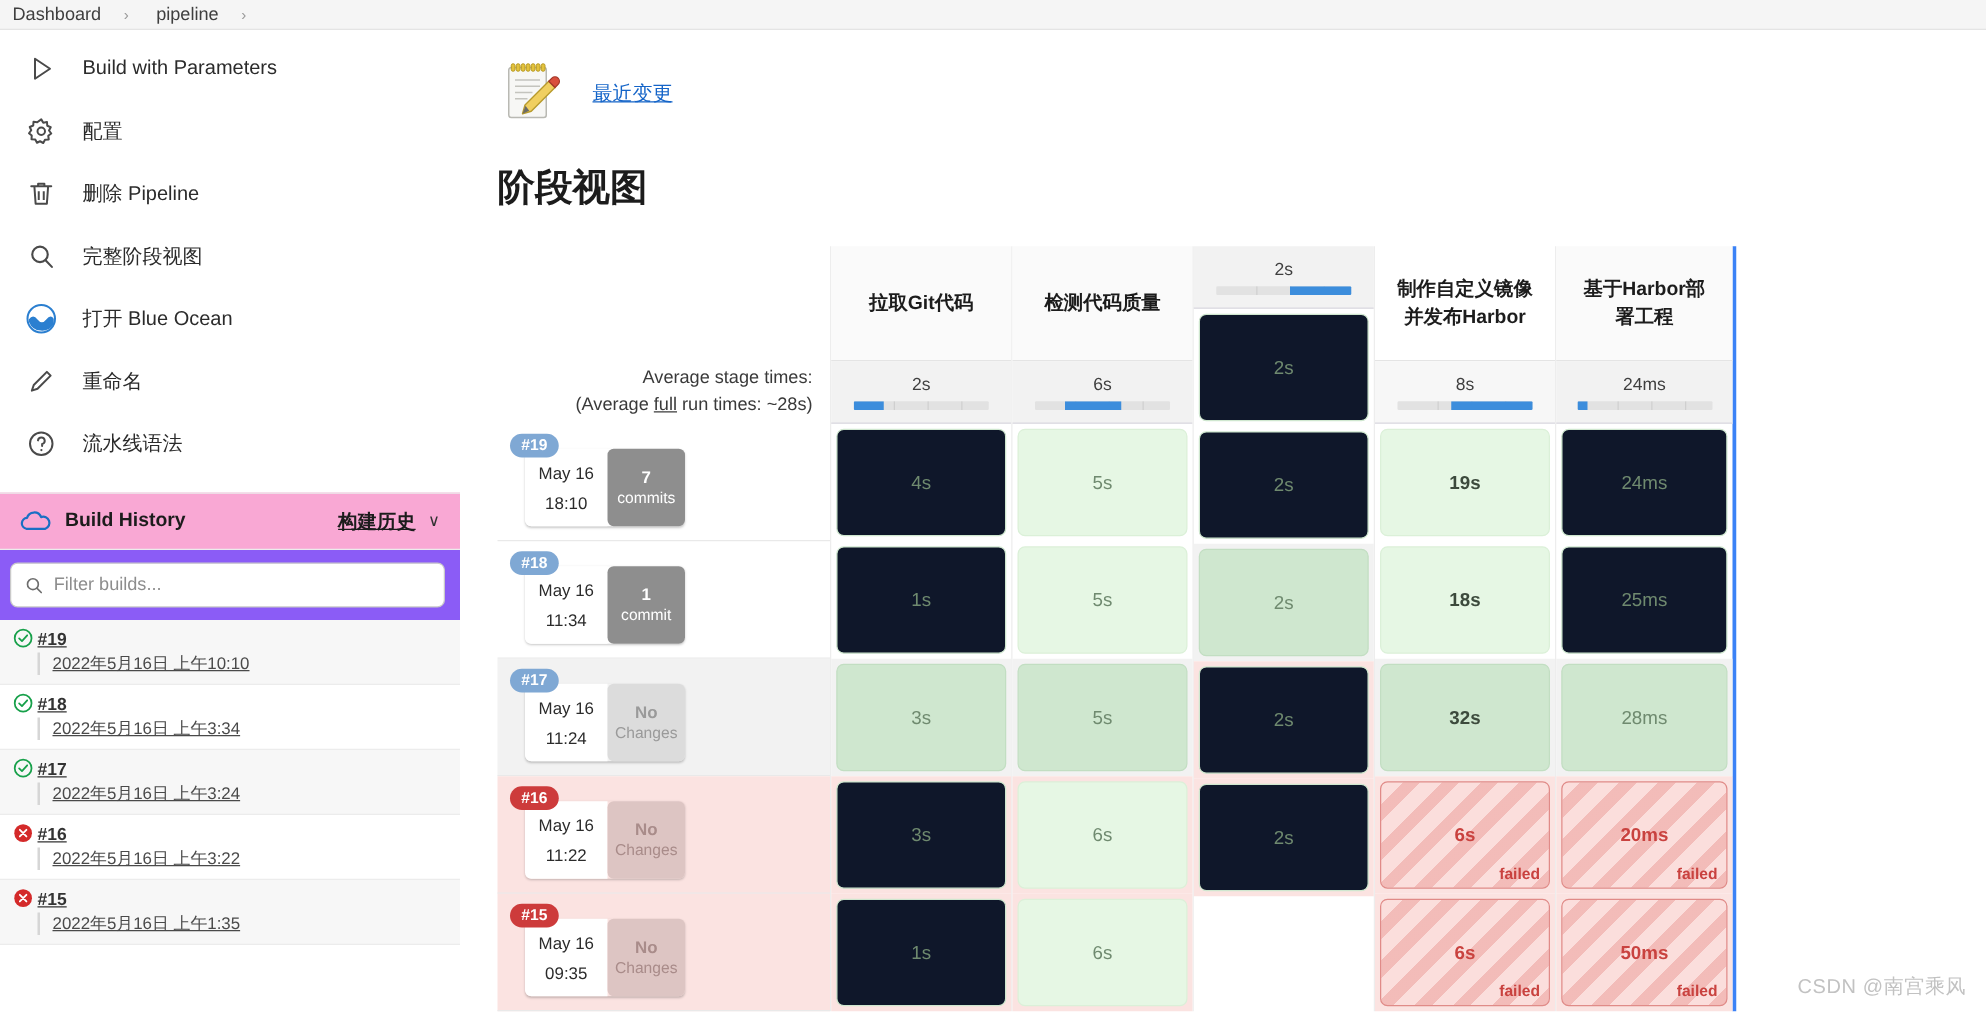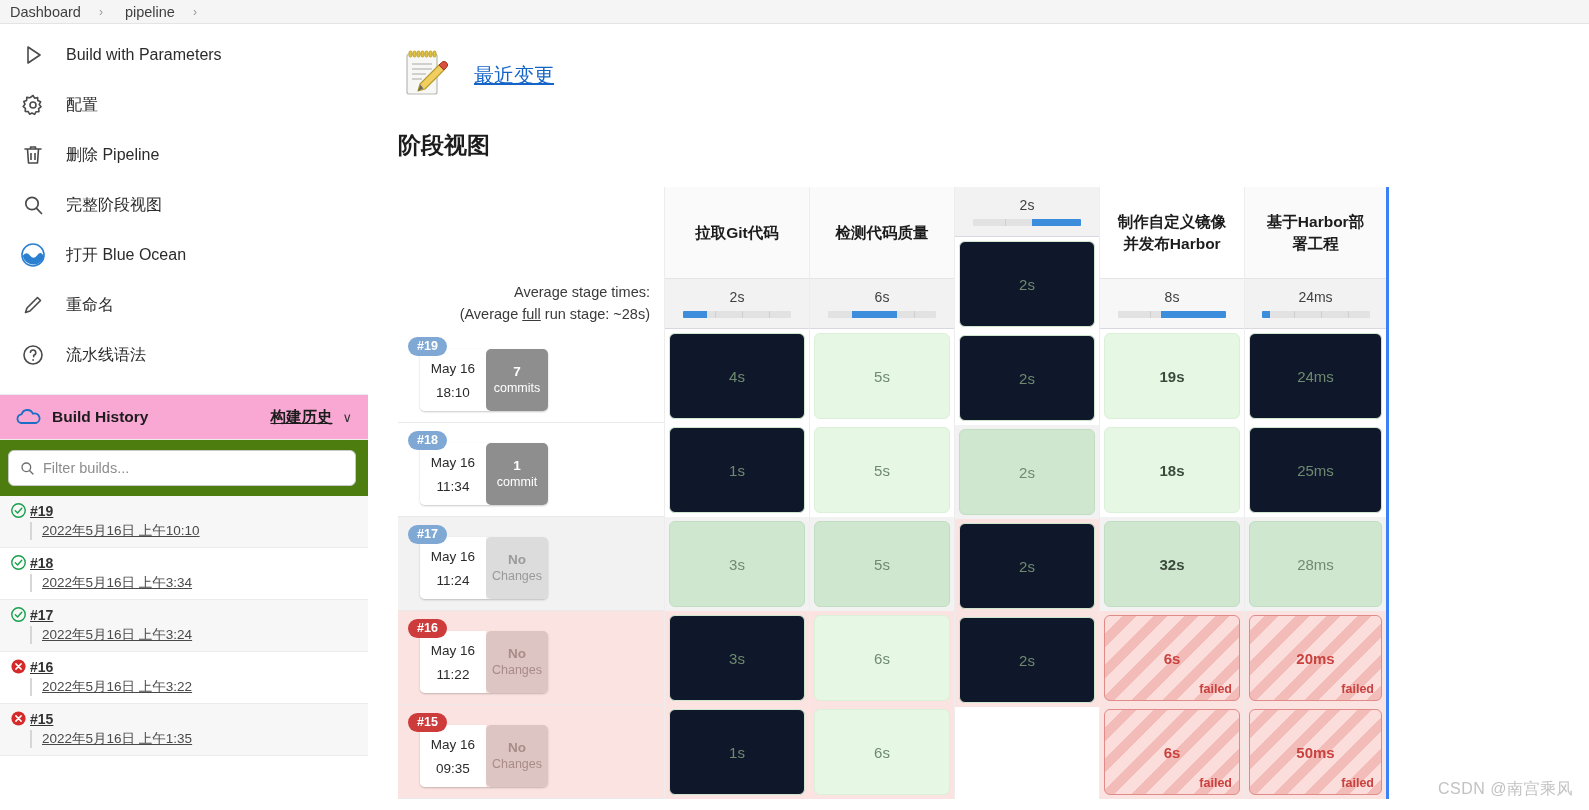--- a/index.html
+++ b/index.html
@@ -77,21 +77,21 @@
   #bh-right {
     margin-left: auto; display: flex; align-items: center; gap: 10px;
     cursor: pointer;
   }
   #bh-link {
     font-size: 15.5px; color: #1c1c1c; text-decoration: underline;
     font-weight: 600;
   }
   #bh-chevron { color: #333; font-size: 13px; }
 
-  #filter-wrap { padding: 10px 12px 10px 8px; background:#4d7c0f; }
+  #filter-wrap { padding: 10px 12px 10px 8px; background:#8b5cf6; }
   #filter-box {
     display: flex; align-items: center;
     height: 36px;
     border: 1px solid #c9c9c9;
     border-radius: 6px;
     padding: 0 10px;
     background: #fff;
   }
   #filter-box svg { flex: 0 0 16px; margin-right: 8px; }
   #filter-input {
@@ -125,27 +125,27 @@
   #main {
     flex: 1 1 auto;
     padding: 22px 0 0 30px;
     overflow: hidden;
     position: relative;
   }
   #changes-row { display: flex; align-items: center; height: 58px; }
   #notepad-icon { width: 54px; flex: 0 0 54px; }
   #changes-link {
     margin-left: 22px;
-    font-size: 20px;
+    font-size: 16px;
     color: #1464c8;
     text-decoration: underline;
     cursor: pointer;
   }
   #stage-view-title {
-    font-size: 23px; font-weight: bold; color: #1c1c1c;
+    font-size: 30px; font-weight: bold; color: #1c1c1c;
     margin-top: 26px; margin-bottom: 6px;
   }
 
   
   #stage-table {
     margin-top: 26px;
     display: flex;
     font-size: 14px;
   }
   #label-col { width: 266px; flex: 0 0 266px; }
@@ -497,21 +497,21 @@
       <span id="changes-link">最近变更</span>
     </div>
 
     <div id="stage-view-title">阶段视图</div>
 
     <div id="stage-table">
       <div id="label-col">
         <div class="lbl-header-pad"></div>
         <div class="avg-block">
           <div>Average stage times:</div>
-          <div><span>(Average </span><u>full</u><span> run stage: ~28s)</span></div>
+          <div><span>(Average </span><u>full</u><span> run times: ~28s)</span></div>
         </div>
         <div id="label-rows">
             <div class="build-label-cell">
               <span class="badge">#19</span>
               <div class="chip-group">
                 <div class="chip-date">
                   <span>May 16</span>
                   <span>18:10</span>
                 </div>
                 <div class="chip-commits">

